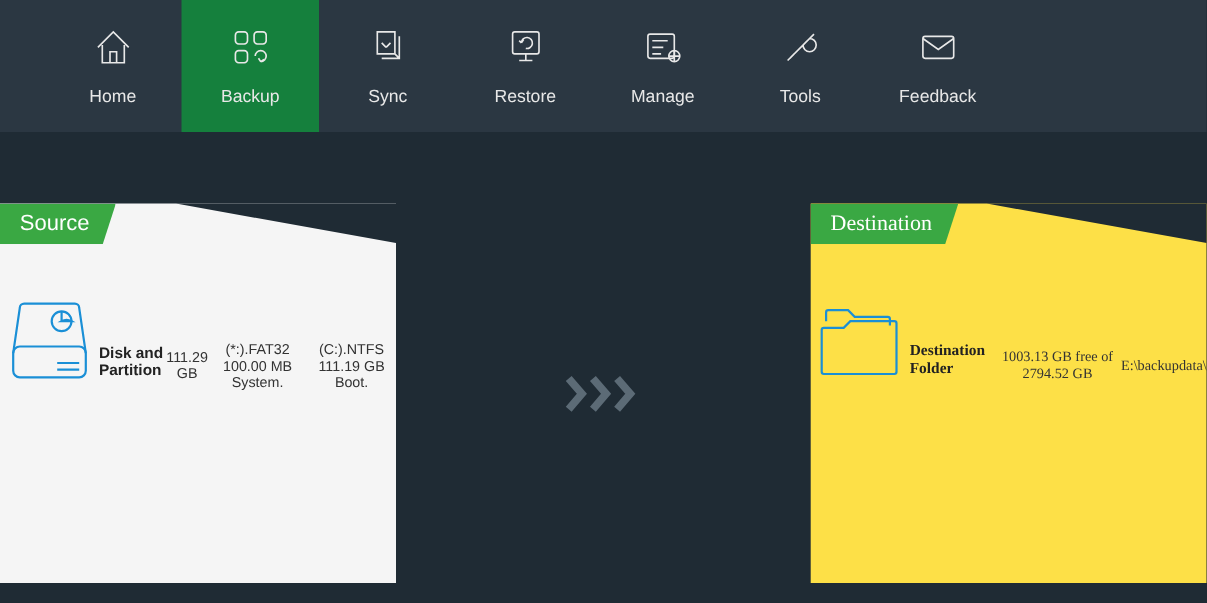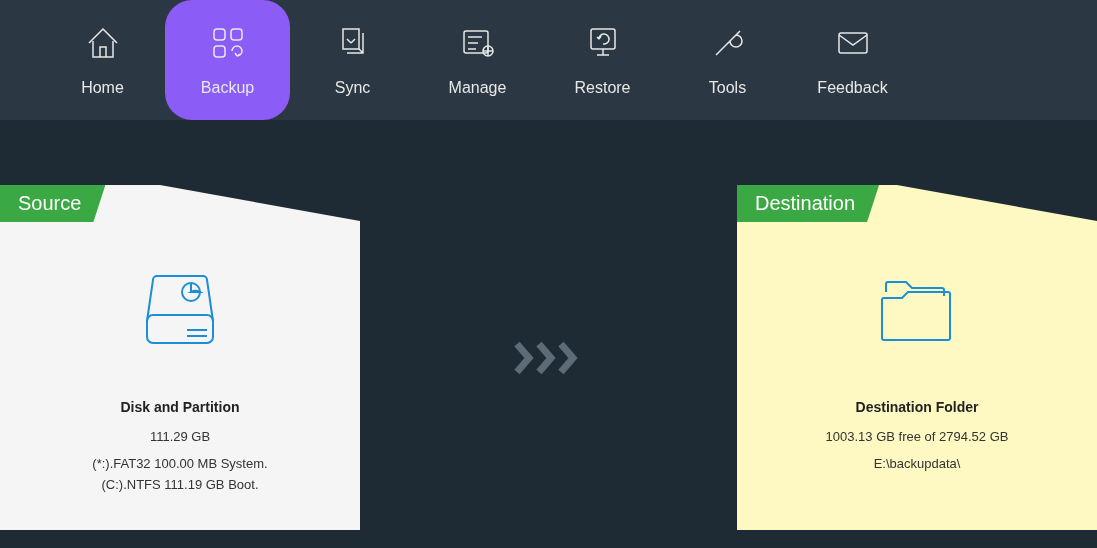--- a/index.html
+++ b/index.html
@@ -21,22 +21,21 @@
       width: 125px;
       display: flex;
       flex-direction: column;
       align-items: center;
       justify-content: center;
       color: #e8e8e8;
       cursor: pointer;
       gap: 12px;
     }
     .nav-item.active {
-      background: #8b5cf6;
-      border-radius: 27px;
+      background: #15803d;
     }
     .nav-label {
       font-size: 16px;
       font-weight: 300;
     }
     .nav-icon svg {
       width: 40px;
       height: 40px;
       stroke: #e8e8e8;
       fill: none;
@@ -52,21 +51,22 @@
     .card {
       width: 360px;
       height: 345px;
       position: relative;
       cursor: pointer;
     }
     .card-source {
       background: #f5f5f5;
     }
     .card-dest {
-      background: #fef9c3;
+      background: #fde047;
+      font-family: Liberation Serif, serif;
     }
     .card-header {
       position: relative;
       height: 40px;
     }
     .card-tab {
       position: absolute;
       top: 0;
       left: 0;
       background: #3aa843;
@@ -87,21 +87,21 @@
       z-index: 1;
     }
     .card-source .card-tri {
       border-color: transparent #1f2b34 transparent transparent;
     }
     .card-dest .card-tri {
       border-color: transparent #1f2b34 transparent transparent;
     }
     .card-body {
       display: flex;
-      flex-direction: column;
+      flex-direction: row;
       align-items: center;
       padding-top: 45px;
     }
     .card-icon {
       margin-bottom: 40px;
     }
     .card-icon svg {
       stroke: #1a8fd6;
       fill: none;
       stroke-width: 2;
@@ -155,37 +155,37 @@
     <span class="nav-icon">
       <svg viewBox="0 0 40 40">
           <path d="M10 6 H26 V26 H10 Z M14 30 H30 V10 M26 26 L30 30 M18 20 L22 16 M18 20 L14 16"></path>
         </svg>
     </span>
     <span class="nav-label">Sync</span>
   </div>
   <div class="nav-item">
     <span class="nav-icon">
       <svg viewBox="0 0 40 40">
+          <rect x="8" y="6" width="24" height="20" rx="2"></rect>
+          <path d="M14 32 H26 M20 26 V32"></path>
+          <path d="M16 16 A5 5 0 1 1 20 21 M16 16 L14 14 M16 16 L18 13"></path>
+        </svg>
+    </span>
+    <span class="nav-label">Restore</span>
+  </div>
+  <div class="nav-item">
+    <span class="nav-icon">
+      <svg viewBox="0 0 40 40">
           <rect x="6" y="8" width="24" height="22" rx="2"></rect>
           <path d="M10 14 H24 M10 20 H20 M10 26 H18"></path>
           <circle cx="30" cy="28" r="5"></circle>
           <path d="M30 23 V33 M25 28 H35"></path>
         </svg>
     </span>
     <span class="nav-label">Manage</span>
-  </div>
-  <div class="nav-item">
-    <span class="nav-icon">
-      <svg viewBox="0 0 40 40">
-          <rect x="8" y="6" width="24" height="20" rx="2"></rect>
-          <path d="M14 32 H26 M20 26 V32"></path>
-          <path d="M16 16 A5 5 0 1 1 20 21 M16 16 L14 14 M16 16 L18 13"></path>
-        </svg>
-    </span>
-    <span class="nav-label">Restore</span>
   </div>
   <div class="nav-item">
     <span class="nav-icon">
       <svg viewBox="0 0 40 40">
           <path d="M8 32 L22 18 M22 18 A6 6 0 1 0 28 12 L24 16 Z M32 8 L18 22 M14 26 L10 30"></path>
         </svg>
     </span>
     <span class="nav-label">Tools</span>
   </div>
   <div class="nav-item">

